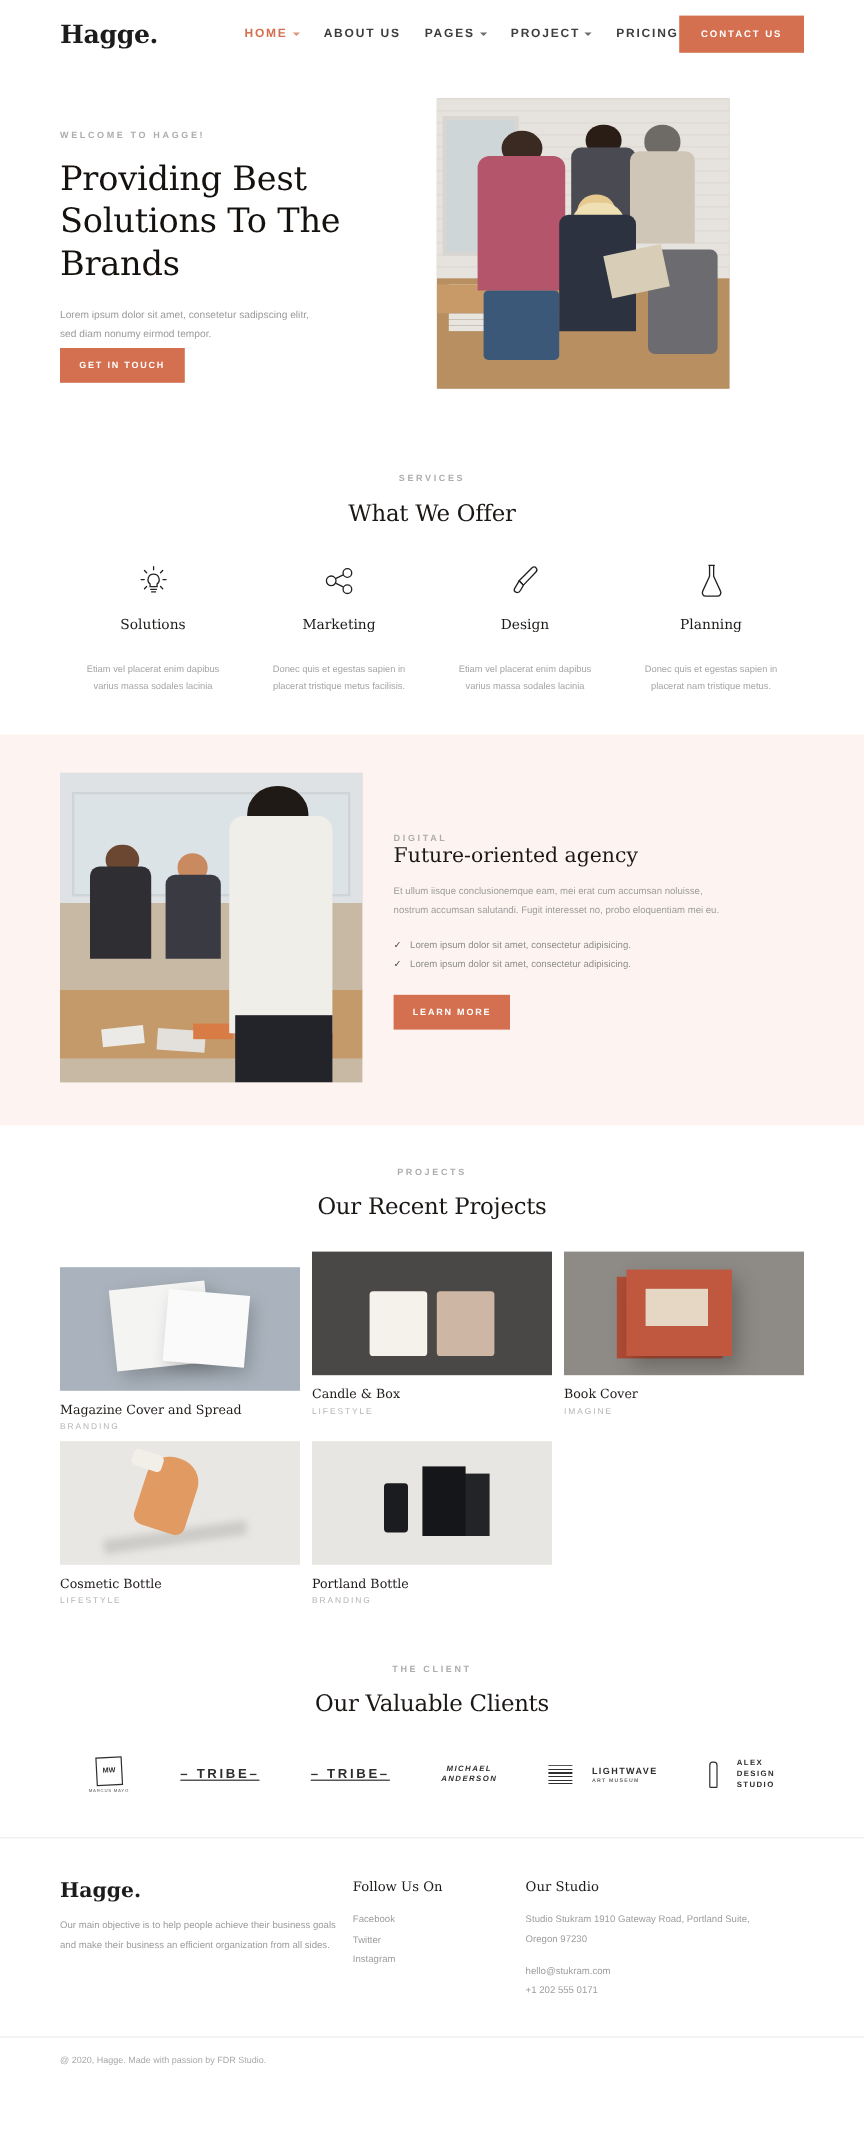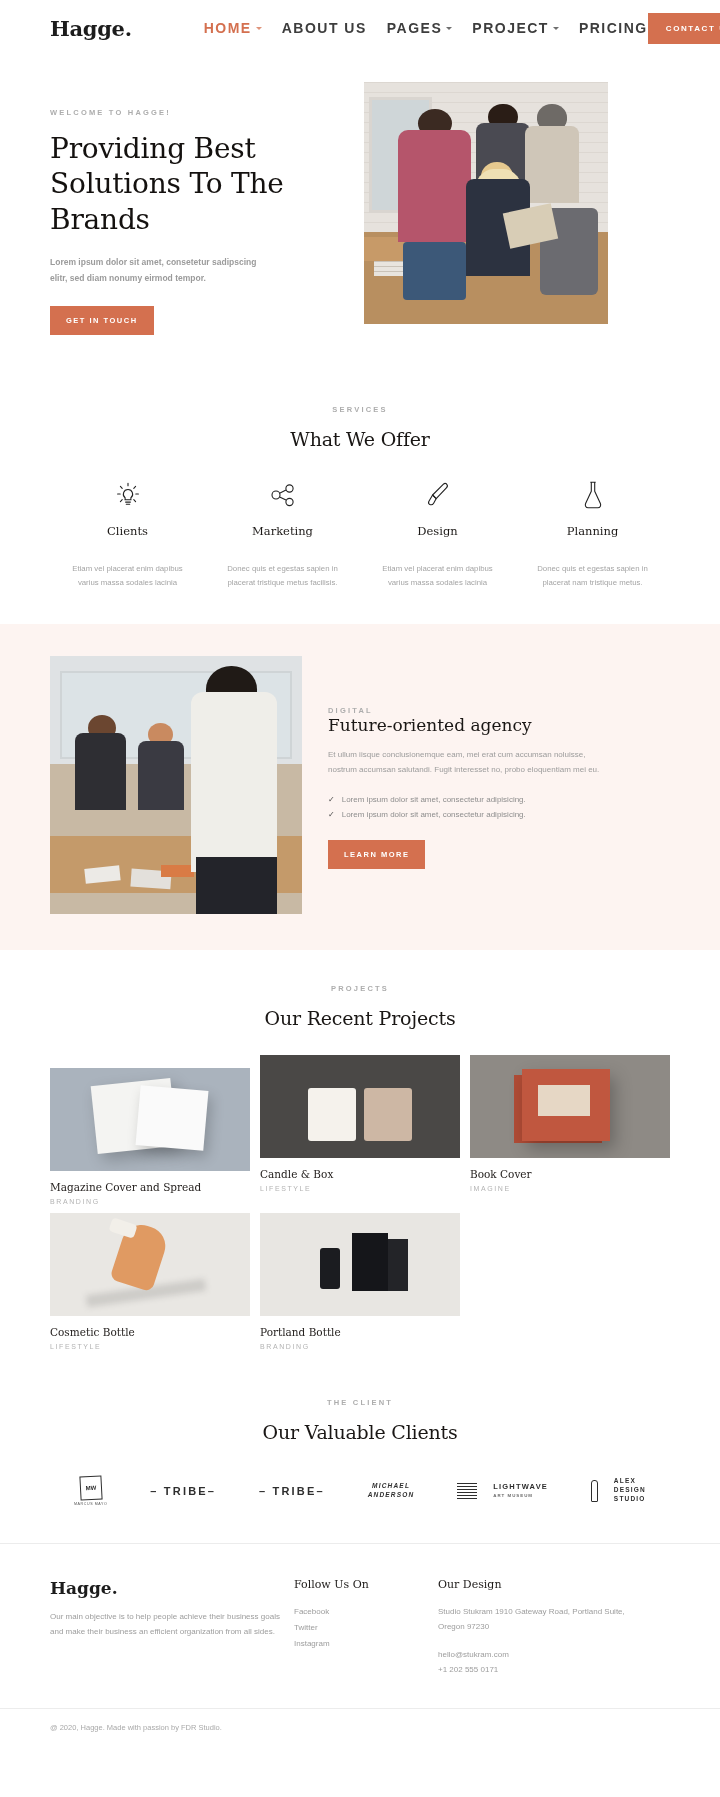--- a/index.html
+++ b/index.html
@@ -16,21 +16,21 @@
   
   .header { height: 56px; display: flex; align-items: center; }
   .header .wrap { display: flex; align-items: center; width: 620px; }
   .brand {
     font-family: "DejaVu Serif", serif;
     font-size: 21px; font-weight: 700; letter-spacing: -0.3px;
     color: #1c1c1c; line-height: 1;
   }
   .nav { display: flex; align-items: center; gap: 20px; margin-left: 72px; }
   .nav-item {
-    font-size: 14px; letter-spacing: 1.5px; font-weight: 700;
+    font-size: 10px; letter-spacing: 1.5px; font-weight: 700;
     color: #3d3d3d; text-transform: uppercase; cursor: pointer;
     display: flex; align-items: center; gap: 4px; white-space: nowrap;
   }
   .nav-item.active { color: #d4704f; }
   .caret { width: 0; height: 0; border-left: 3px solid transparent;
     border-right: 3px solid transparent; border-top: 3.5px solid currentColor;
     opacity: .75; }
   .cta-btn {
     margin-left: auto; background: #d4704f; color: #fff;
     font-size: 8px; letter-spacing: 1.6px; font-weight: 700;
@@ -46,22 +46,21 @@
     font-size: 7.5px; letter-spacing: 2.2px; color: #adadad;
     text-transform: uppercase; font-weight: 600; margin-bottom: 14px;
   }
   .hero-title {
     font-family: "DejaVu Serif", serif;
     font-size: 28px; line-height: 1.26; color: #14110f; font-weight: 400;
     letter-spacing: -0.2px; margin-bottom: 18px;
   }
   .hero-desc {
     font-size: 8.5px; line-height: 1.85; color: #9b9b9b; width: 215px;
-    margin-bottom: 20px;
-    font-weight: bold;
+    margin-bottom: 4px;
   }
   .btn-primary {
     display: inline-block; background: #d4704f; color: #fff;
     font-size: 7.5px; letter-spacing: 1.5px; font-weight: 700;
     padding: 10px 16px; text-transform: uppercase; cursor: pointer; border: none;
   }
   .hero-img {
     width: 244px; height: 242px; margin-left: 24px; margin-top: 12px;
     position: relative; overflow: hidden; background: #c9b9a8;
   }
@@ -177,21 +176,21 @@
   .t6 { background: #e8e6e2; }
   .t6 .bx { position:absolute; left:46%; top:20%; width:18%; height:56%; background:#15161a;}
   .t6 .bx2{ position:absolute; left:61%; top:26%; width:13%; height:50%; background:#232428;}
   .t6 .dp { position:absolute; left:30%; top:34%; width:10%; height:40%; background:#1b1c20; border-radius:3px;}
 
   
   .clients { padding: 20px 0 34px; }
   .clients .section-head { margin-bottom: 30px; }
   .client-row { display: flex; align-items: center; justify-content: space-between; padding: 0 24px; }
   .client { color: #2e2e2e; display: flex; align-items: center; justify-content: center; height: 36px; }
-  .cl-tribe { font-size: 11px; font-weight: 700; letter-spacing: 2.2px; }
+  .cl-tribe { font-size: 11px; font-weight: 700; letter-spacing: 2.2px; text-decoration: underline; }
   .cl-stack { font-size: 6.5px; font-weight: 700; letter-spacing: 1.2px; line-height: 1.35; }
   .cl-italic { font-style: italic; }
   .cl-mw { display:flex; flex-direction:column; align-items:center; gap:2px; }
   .cl-mwbox { width:22px; height:24px; border:1.4px solid #2e2e2e; display:flex; align-items:center; justify-content:center;
      font-size:6px; font-weight:700; transform: rotate(-3deg); }
   .cl-mwsub { font-size:3.6px; letter-spacing:.6px; color:#555; }
   .cl-lw { display:flex; align-items:center; gap:16px; }
   .cl-waves { width:20px; height:16px; background: repeating-linear-gradient(0deg,#2e2e2e 0 1px,transparent 1px 3px); }
   .cl-pen { width:7px; height:22px; border:1.2px solid #2e2e2e; border-radius:3px 3px 1px 1px; }
 
@@ -281,21 +280,21 @@
       <div class="service-grid">
 
         <div class="service">
           <div class="ic">
             <svg width="26" height="30" viewBox="0 0 26 30" fill="none" stroke="#222" stroke-width="1.1" stroke-linecap="round">
               <path d="M13 9.5a4.6 4.6 0 0 0-2.9 8.2v2.1h5.8v-2.1A4.6 4.6 0 0 0 13 9.5z"></path>
               <path d="M10.6 22.1h4.8M11.3 24.2h3.4"></path>
               <path d="M13 3.2v2.6M5.4 6.4l1.8 1.9M20.6 6.4l-1.8 1.9M2.6 14h2.6M20.8 14h2.6M5.4 21.6l1.8-1.9M20.6 21.6l-1.8-1.9"></path>
             </svg>
           </div>
-          <h3>Clients</h3>
+          <h3>Solutions</h3>
           <p>Etiam vel placerat enim dapibus varius massa sodales lacinia</p>
         </div>
 
         <div class="service">
           <div class="ic">
             <svg width="28" height="28" viewBox="0 0 28 28" fill="none" stroke="#222" stroke-width="1.1">
               <circle cx="7" cy="14" r="4"></circle>
                 <circle cx="20.5" cy="7.5" r="3.6"></circle>
                 <circle cx="20.5" cy="21" r="3.6"></circle>
               <path d="M10.6 12.2l6.4-3.1M10.6 15.9l6.4 3.2"></path>
@@ -483,21 +482,21 @@
         <div class="f-logo">Hagge.</div>
         <p class="f-about">Our main objective is to help people achieve their business goals and make their business an efficient organization from all sides.</p>
       </div>
       <div class="f-col">
         <div class="f-h">Follow Us On</div>
         <div class="f-link">Facebook</div>
         <div class="f-link">Twitter</div>
         <div class="f-link">Instagram</div>
       </div>
       <div class="f-col last">
-        <div class="f-h">Our Design</div>
+        <div class="f-h">Our Studio</div>
         <div class="f-text">Studio Stukram 1910 Gateway Road, Portland Suite, Oregon 97230</div>
         <div class="f-gap"></div>
         <div class="f-text">hello@stukram.com</div>
         <div class="f-text">+1 202 555 0171</div>
       </div>
     </div>
     <div class="f-bottom">
       <div class="wrap">
         <div class="copyright">@ 2020, Hagge. Made with passion by FDR Studio.</div>
       </div>

